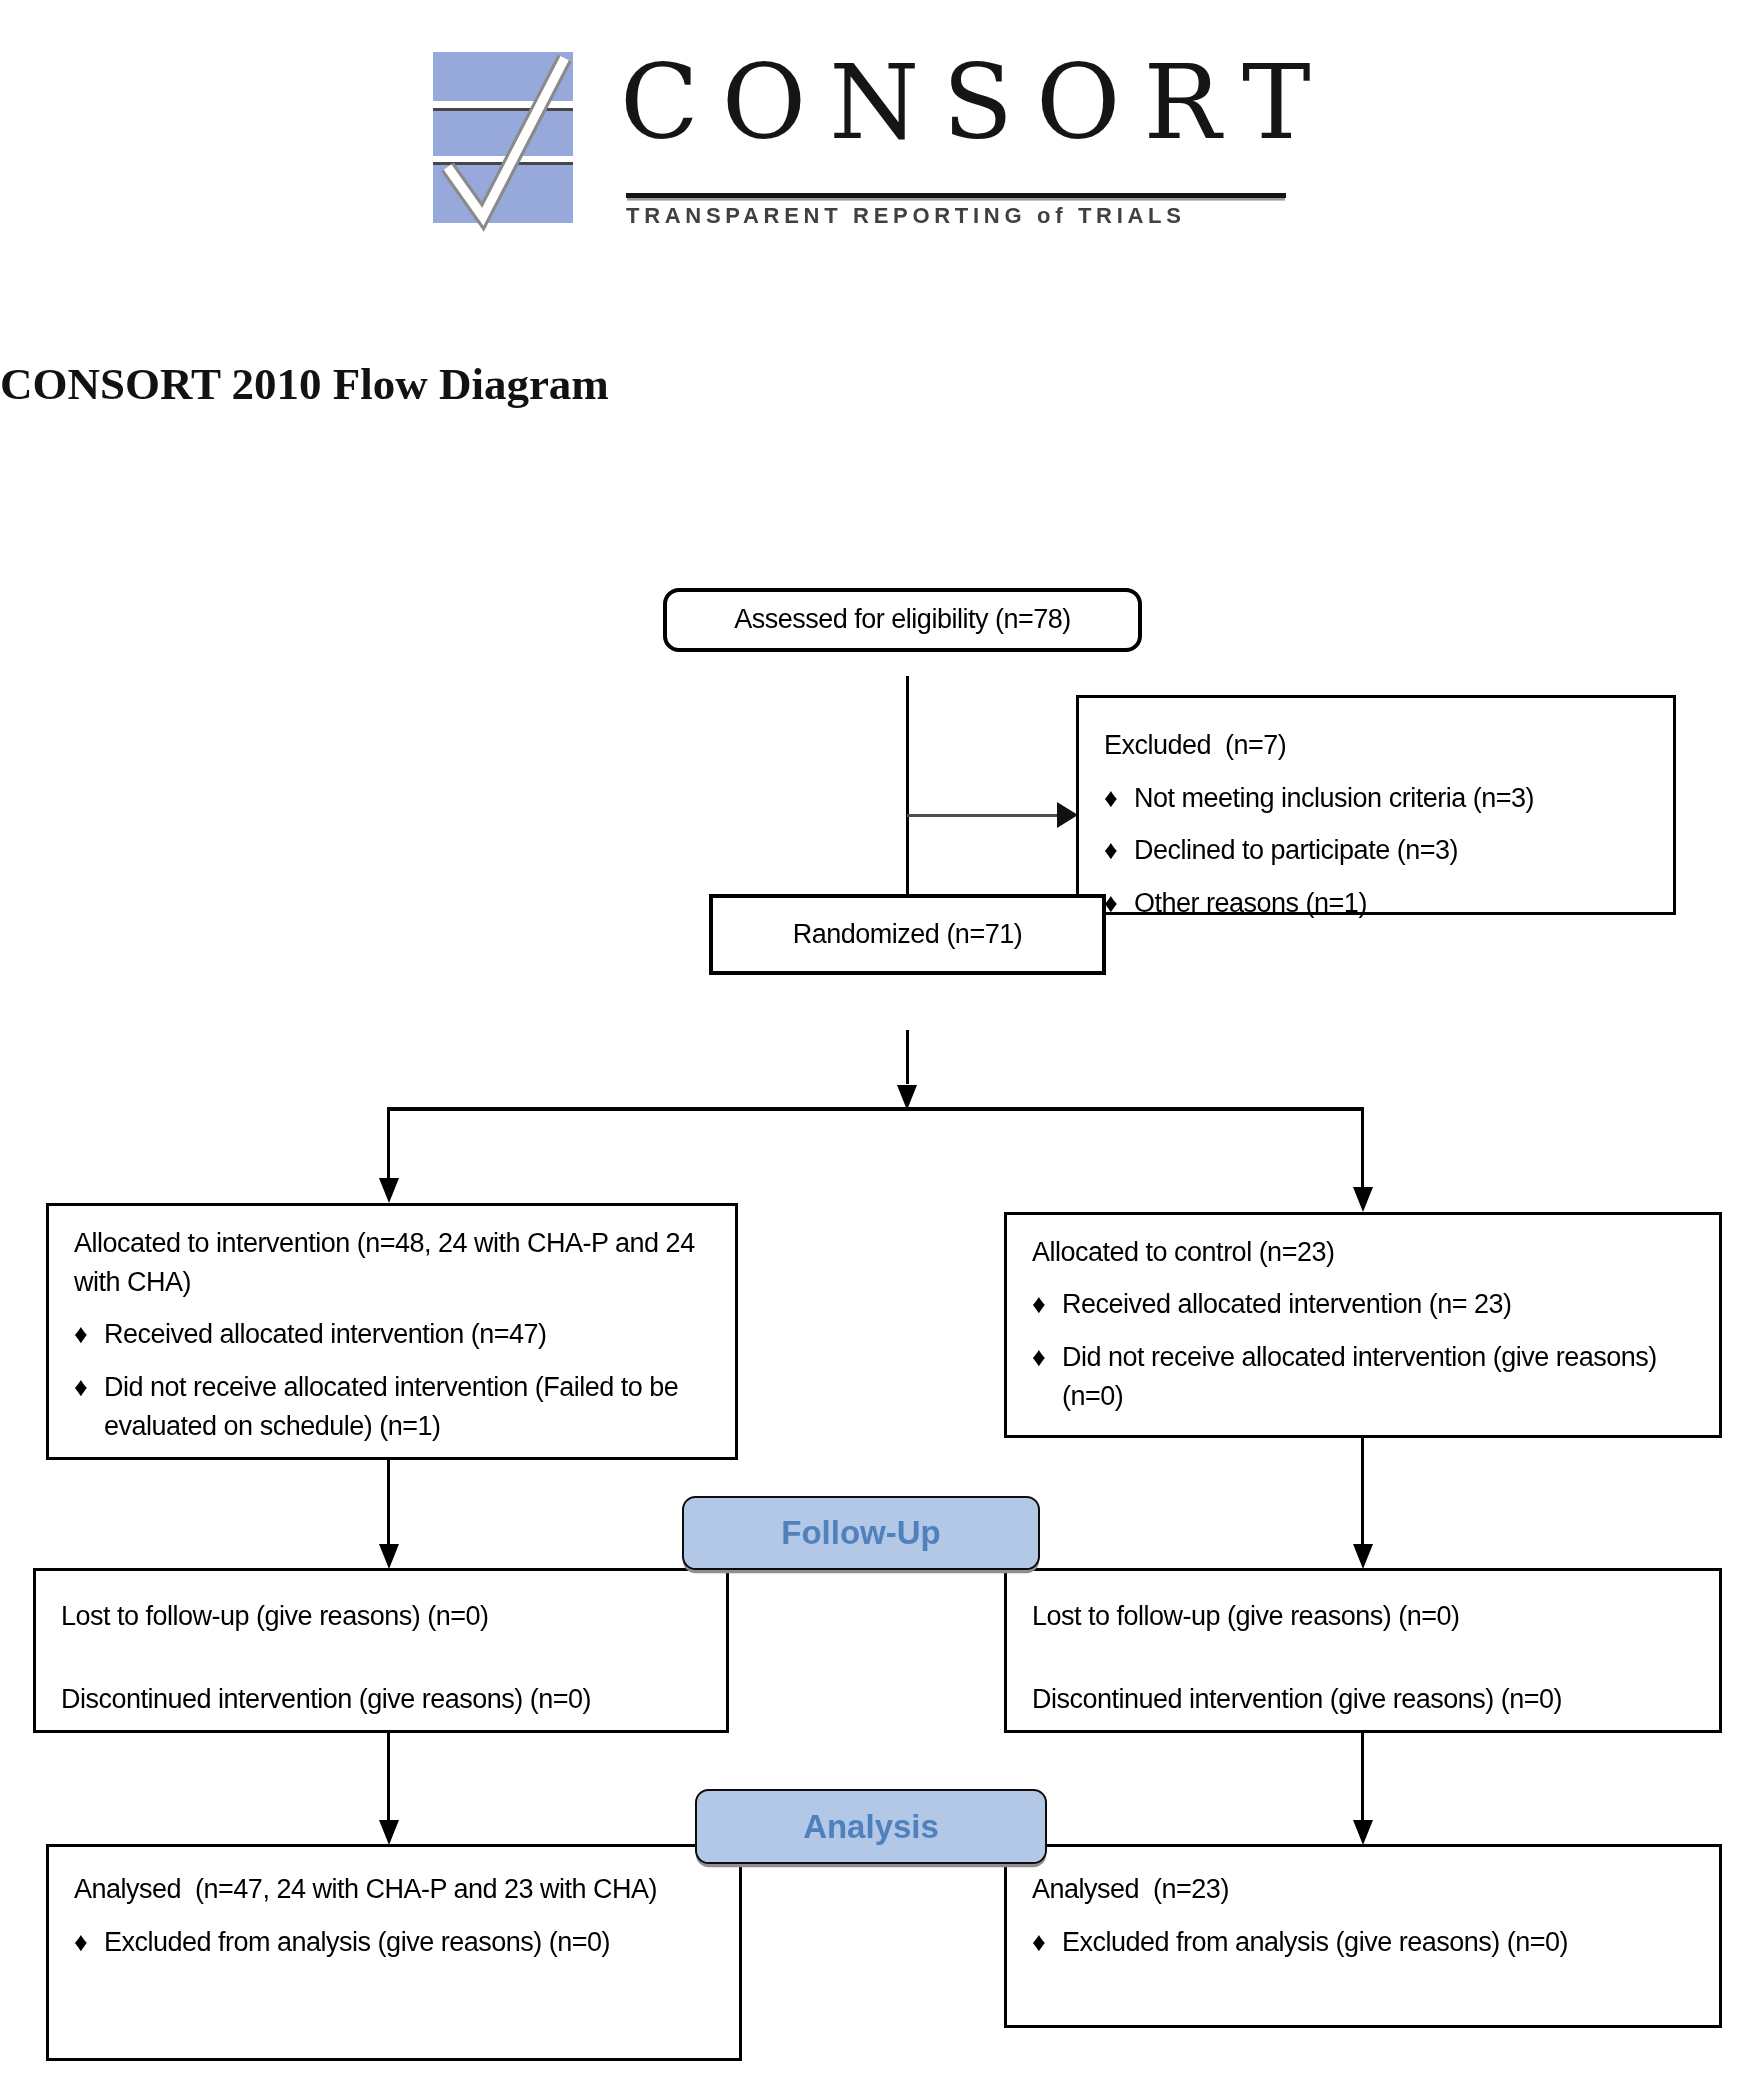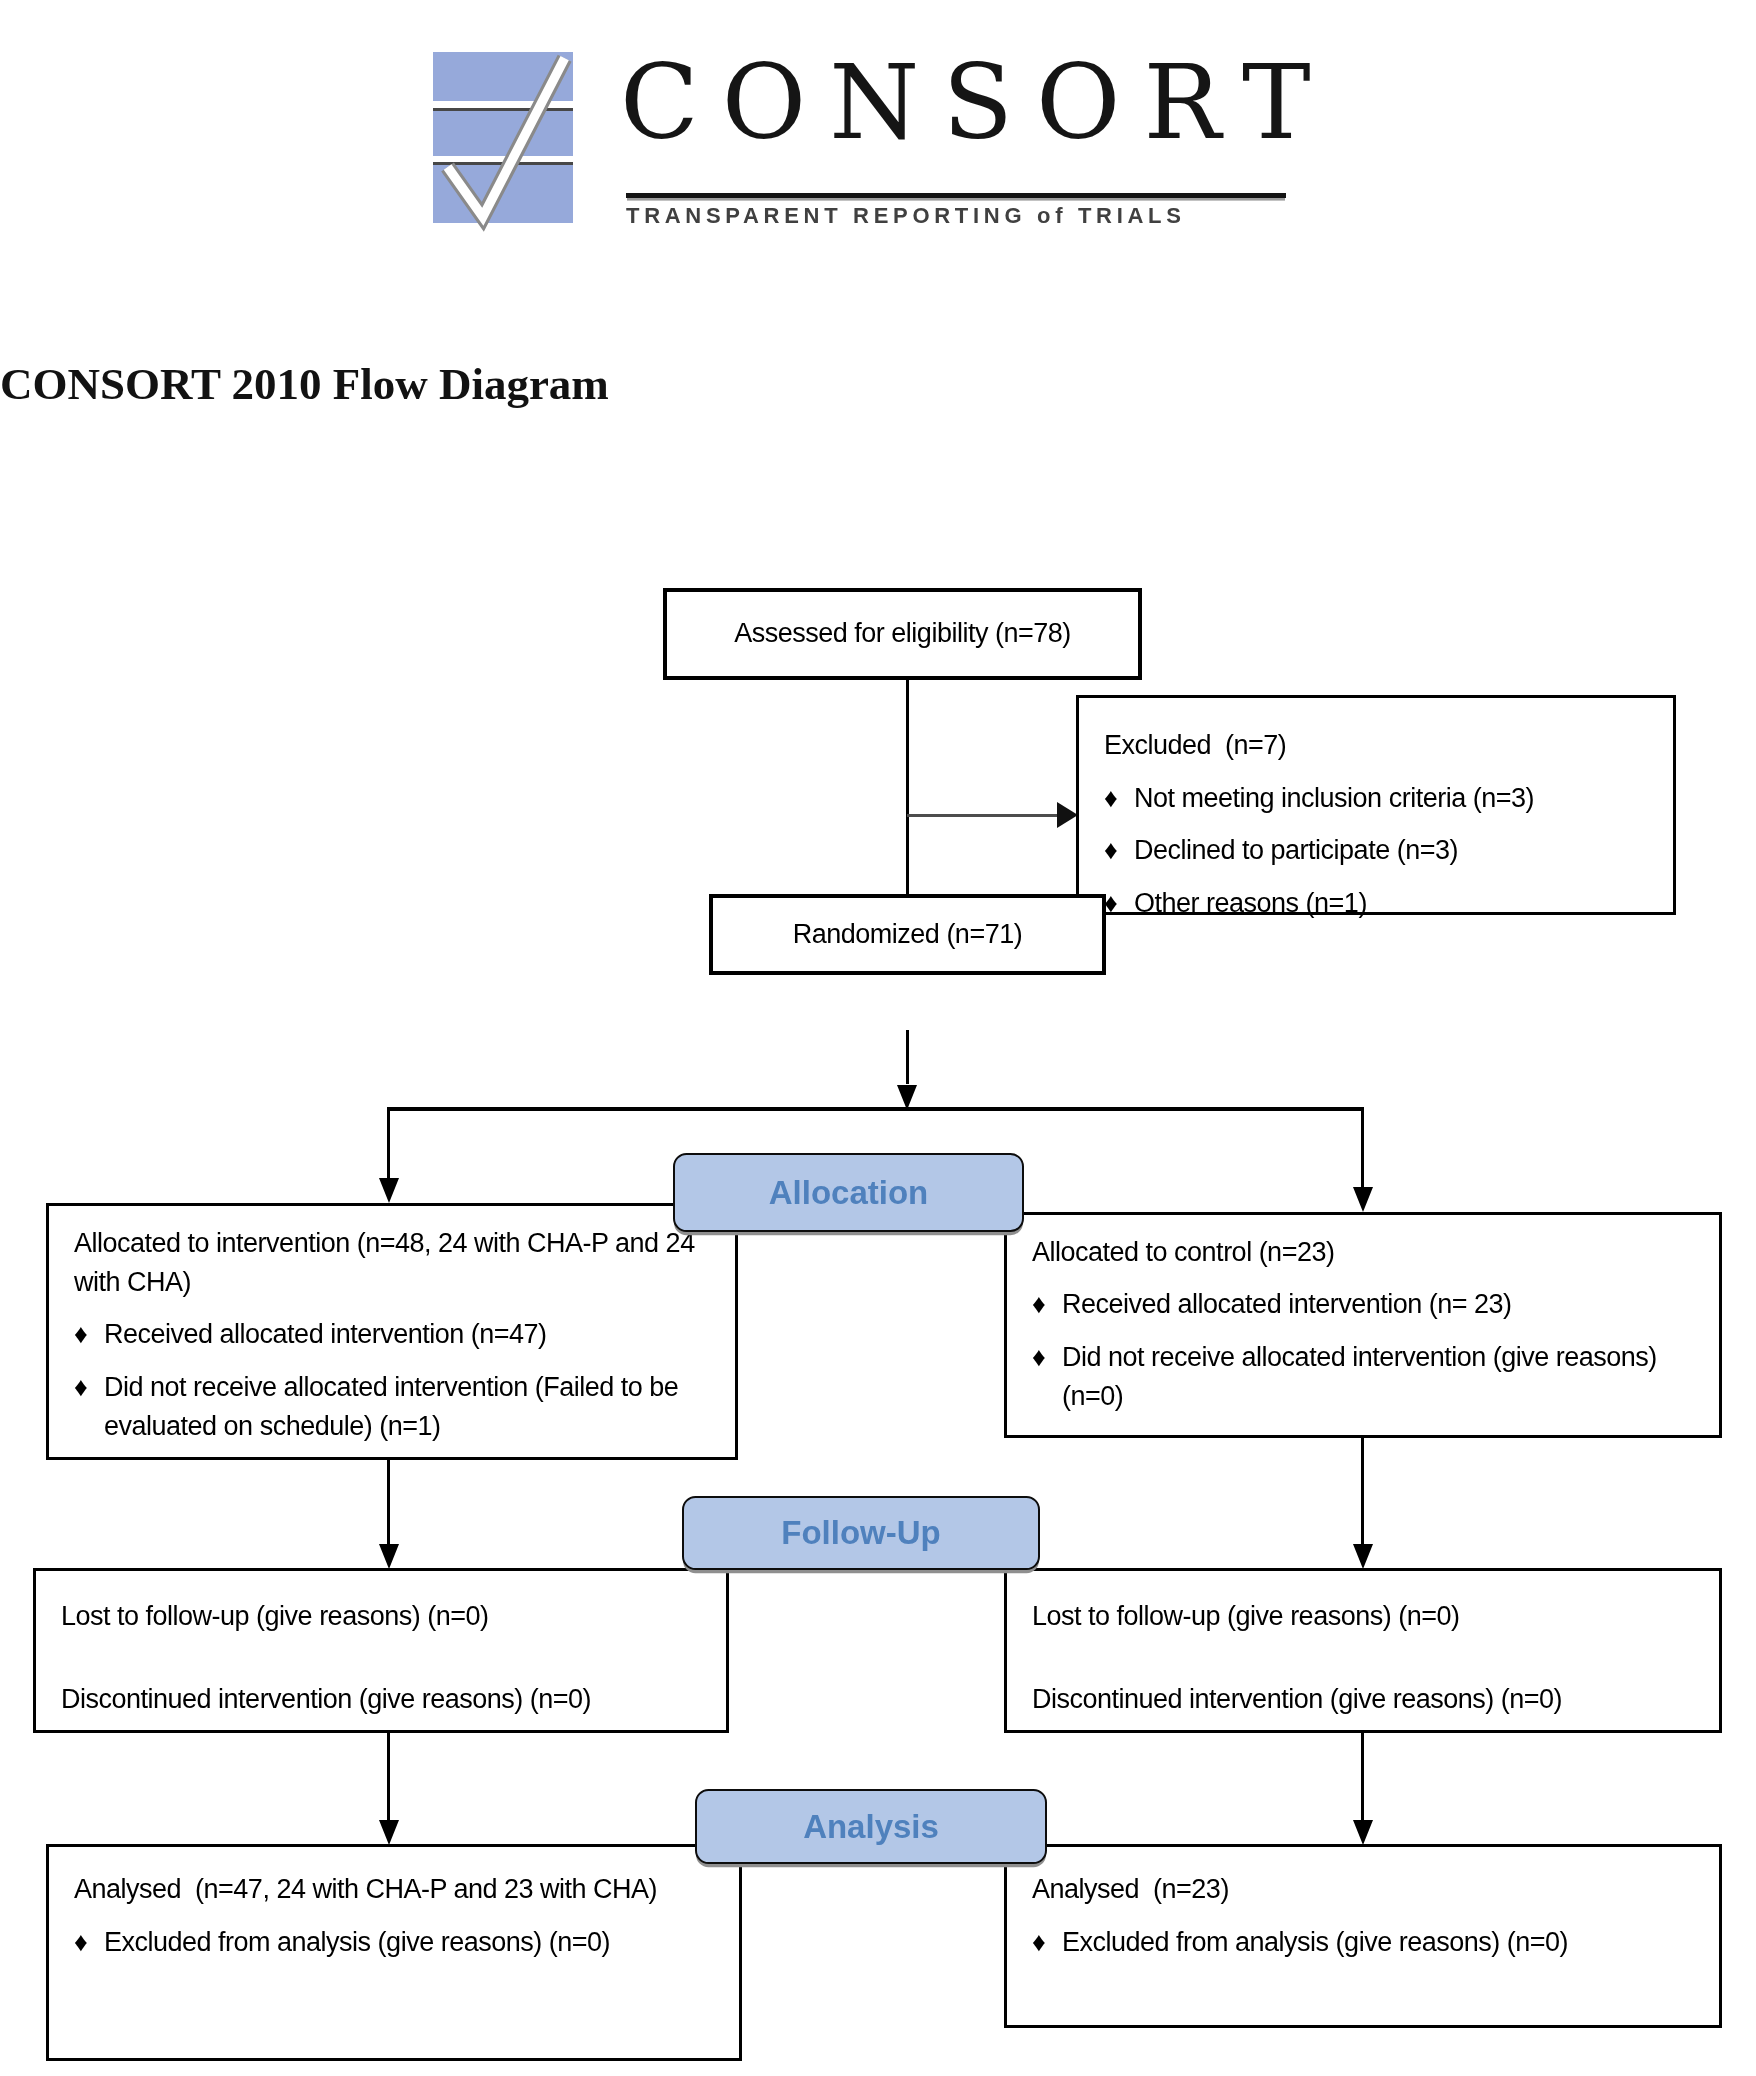--- a/index.html
+++ b/index.html
@@ -85,31 +85,28 @@
   <div class="vline" style="left:387px;top:1460px;height:84px;"></div>
   <div class="arr-down" style="left:379px;top:1544px;"></div>
   <div class="vline" style="left:1361px;top:1438px;height:106px;"></div>
   <div class="arr-down" style="left:1353px;top:1544px;"></div>
 
   <div class="vline" style="left:387px;top:1733px;height:87px;"></div>
   <div class="arr-down" style="left:379px;top:1820px;"></div>
   <div class="vline" style="left:1361px;top:1733px;height:87px;"></div>
   <div class="arr-down" style="left:1353px;top:1820px;"></div>
 
-  <div class="stage" style="left:673px;top:1153px;width:347px;height:75px;">
-    <span>Allocation</span>
-  </div>
   <div class="stage" style="left:695px;top:1789px;width:348px;height:71px;">
     <span>Analysis</span>
   </div>
   <div class="stage" style="left:682px;top:1496px;width:354px;height:70px;">
     <span>Follow-Up</span>
   </div>
 
-  <div class="fbox thick center" style="left:663px;top:588px;width:479px;height:92px;">
+  <div class="fbox thick center" style="left:663px;top:588px;width:479px;height:64px;border-radius:16px;">
     <div class="cline">Assessed for eligibility (n=78)</div>
   </div>
 
   <div class="fbox pad" style="left:1076px;top:695px;width:600px;height:220px;padding-top:28px;">
     <div class="btitle">Excluded  (n=7)</div>
     <div class="bullet-row">
         <span class="bullet">♦</span>
         <span class="txt">Not meeting inclusion criteria (n=3)</span>
       </div>
     <div class="bullet-row">

